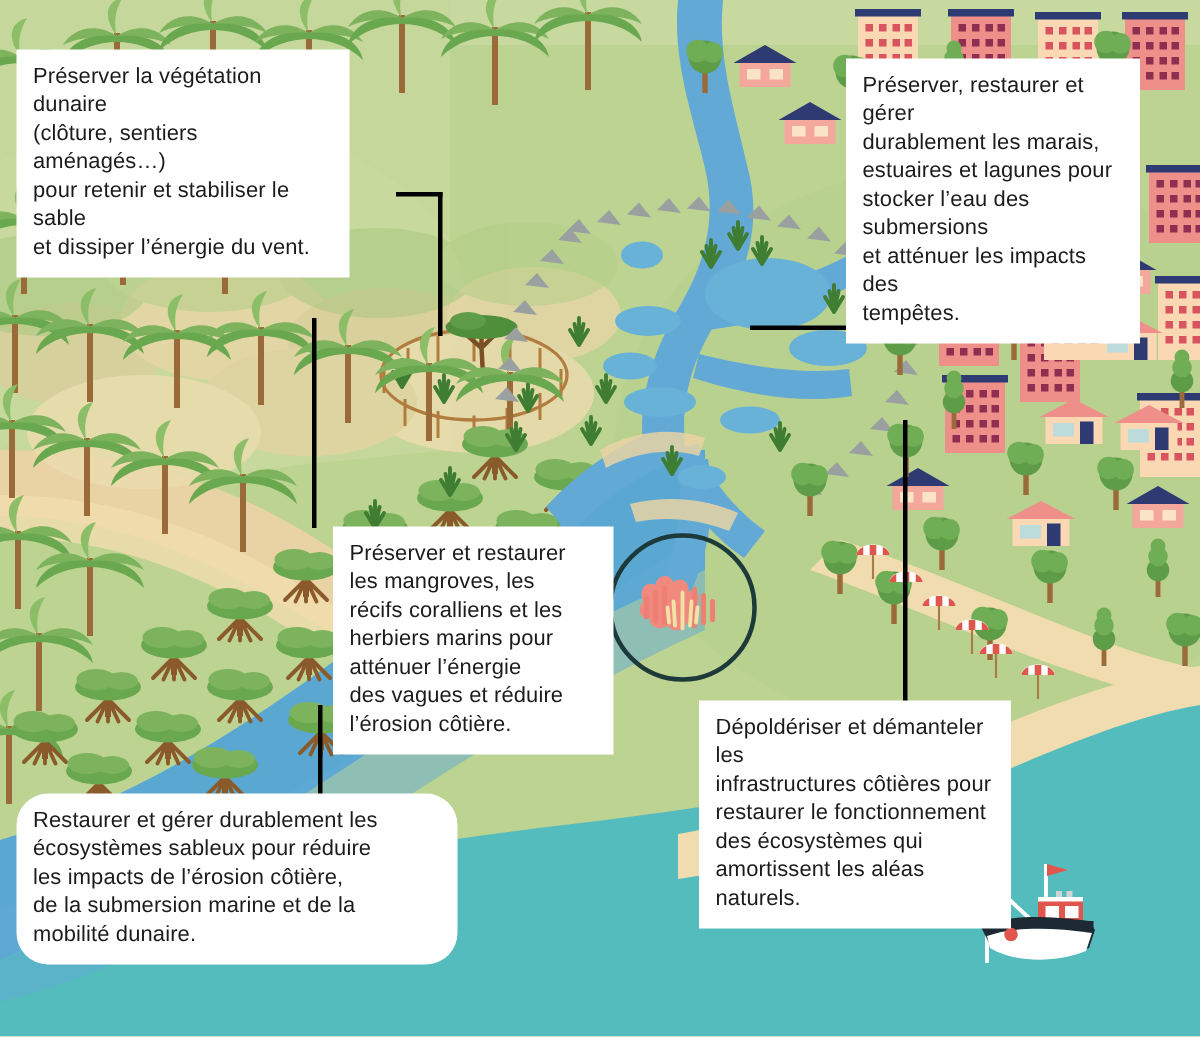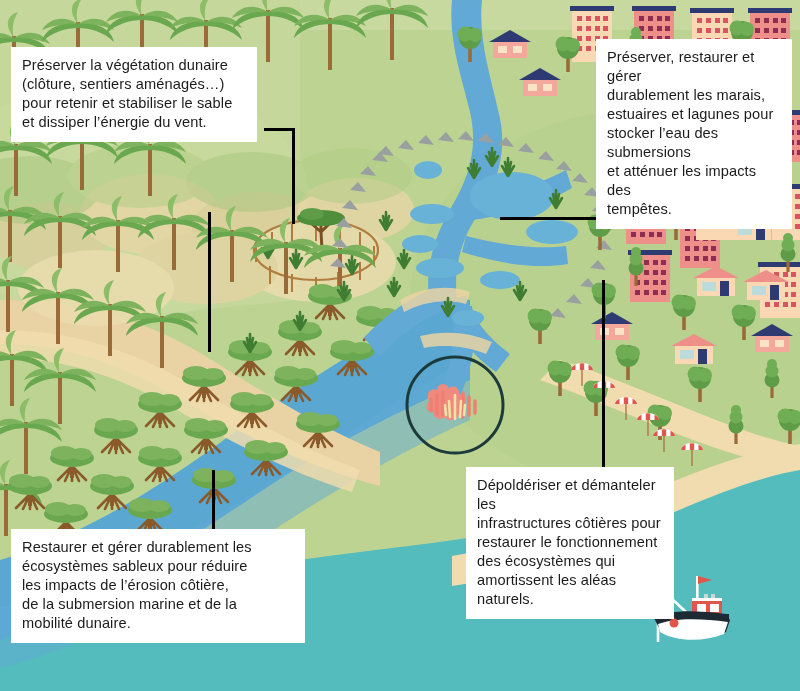--- a/index.html
+++ b/index.html
@@ -448,38 +448,45 @@
   </div>
 
   <div class="leader v" style="left:292px;top:128px;height:96px;"></div>
   <div class="leader h" style="left:264px;top:128px;width:31px;"></div>
   <div class="leader v" style="left:626px;top:158px;height:62px;"></div>
   <div class="leader h" style="left:500px;top:217px;width:129px;"></div>
   <div class="leader v" style="left:208px;top:212px;height:140px;"></div>
   <div class="leader v" style="left:602px;top:280px;height:188px;"></div>
   <div class="leader v" style="left:212px;top:470px;height:62px;"></div>
 
-  <div class="callout" style="left:11px;top:47px;width:246px;">Préserver la végétation dunaire
+  <div class="callout" style="left:11px;top:33px;width:222px;">Préserver la végétation dunaire
 (clôture, sentiers aménagés…)
 pour retenir et stabiliser le sable
 et dissiper l’énergie du vent.</div>
 
-  <div class="callout" style="left:564px;top:39px;width:196px;margin-left:32px;">Préserver, restaurer et gérer
+  <div class="callout" style="left:564px;top:39px;width:196px;">Préserver, restaurer et gérer
 durablement les marais,
 estuaires et lagunes pour
 stocker l’eau des submersions
 et atténuer les impacts des
 tempêtes.</div>
 
+  <div class="callout" style="left:222px;top:351px;width:187px;">Préserver et restaurer
+les mangroves, les
+récifs coralliens et les
+herbiers marins pour
+atténuer l’énergie
+des vagues et réduire
+l’érosion côtière.</div>
 
   <div class="callout" style="left:466px;top:467px;width:208px;">Dépoldériser et démanteler les
 infrastructures côtières pour
 restaurer le fonctionnement
 des écosystèmes qui
 amortissent les aléas naturels.</div>
 
-  <div class="callout" style="left:11px;top:529px;width:294px;">Restaurer et gérer durablement les
+  <div class="callout" style="left:11px;top:529px;width:294px;border-radius:21px;">Restaurer et gérer durablement les
 écosystèmes sableux pour réduire
 les impacts de l’érosion côtière,
 de la submersion marine et de la
 mobilité dunaire.</div>
 
 </div>
 
 </body></html>

